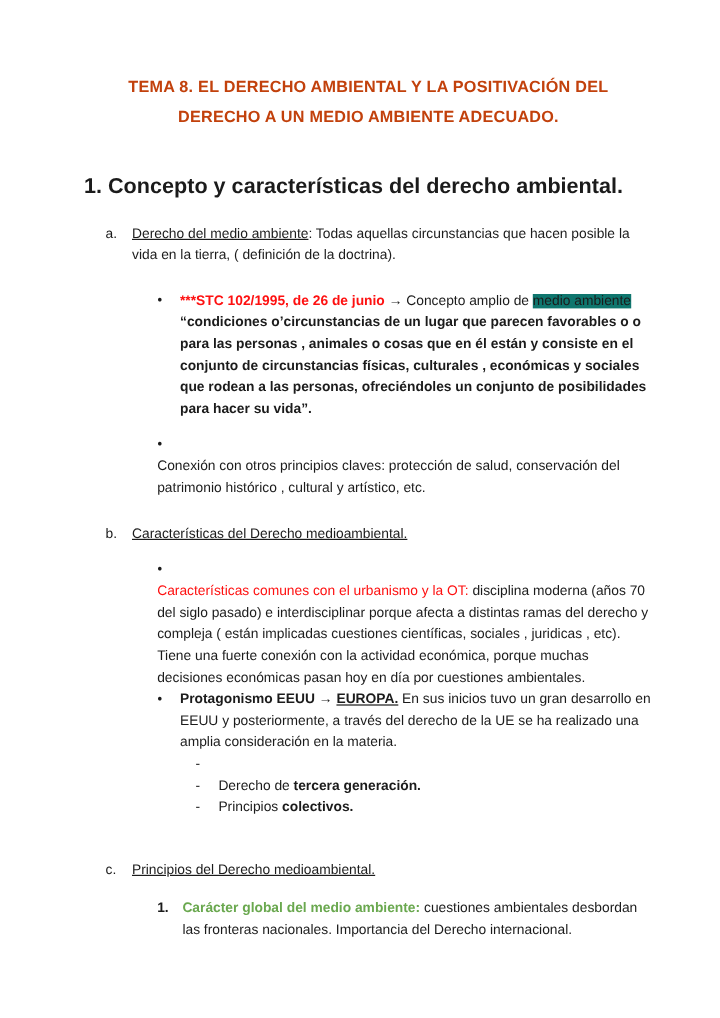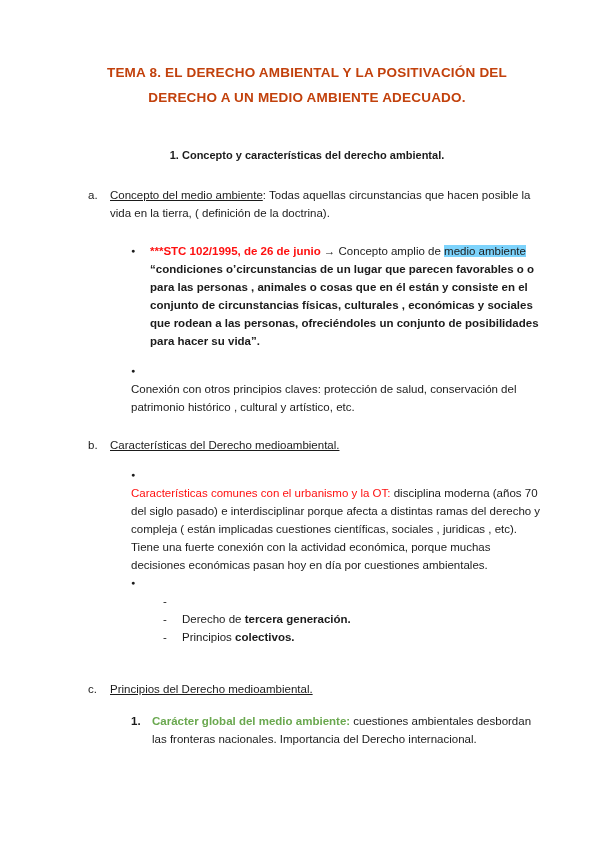--- a/index.html
+++ b/index.html
@@ -15,21 +15,21 @@
   .title {
     color:#c2410c;
     font-weight:bold;
     font-size:13.5px;
     line-height:25px;
     text-align:center;
     max-width:452px;
     margin:0 auto;
     letter-spacing:.2px;
   }
-  .h1 { font-weight:bold; font-size:11px; margin-top:36px;text-align:center; }
+  .h1 { font-weight:bold; font-size:18px; margin-top:36px; }
 
   .row { display:flex; align-items:flex-start; }
   .row .lab  { flex:none; width:22px; }
   .row .mark { flex:none; width:19px; }
   .row .txt  { flex:1; min-width:0; }
 
   .letter { padding-left:18px; }
   .bull   { padding-left:61px; }
   .bull .mark { font-size:7px; line-height:18px; }
   .dash   { padding-left:93px; }
@@ -40,34 +40,34 @@
   .mt22 { margin-top:22px; }
   .mt20 { margin-top:20px; }
   .mt14 { margin-top:14px; }
   .mt12 { margin-top:12px;flex-direction:column; }
 
   
   .b { font-weight:bold; }
   .u { text-decoration:underline; }
   .red { color:#fe1010;margin-top:36px; }
   .green { color:#6aa84f; }
-  .hl { background:#7dd3fc; }
+  .hl { background:#0f766e; }
 </style>
 </head>
 <body>
 
 <div class="page">
 
   <div class="title">TEMA 8. EL DERECHO AMBIENTAL Y LA POSITIVACIÓN DEL DERECHO A UN MEDIO AMBIENTE ADECUADO.</div>
 
   <div class="h1">1. Concepto y características del derecho ambiental.</div>
 
   <div class="row letter mt22">
     <span class="lab">a.</span>
-    <div class="txt"><span class="u">Concepto del medio ambiente</span><span>: Todas aquellas circunstancias que hacen posible la vida en la tierra, ( definición de la doctrina).</span></div>
+    <div class="txt"><span class="u">Derecho del medio ambiente</span><span>: Todas aquellas circunstancias que hacen posible la vida en la tierra, ( definición de la doctrina).</span></div>
   </div>
 
   <div class="row bull mt20">
     <span class="mark">●</span>
     <div class="txt"><span class="b red">***STC 102/1995, de 26 de junio </span><span>→ Concepto amplio de </span><span class="hl">medio ambiente</span><span class="b"> “condiciones o’circunstancias de un lugar que parecen favorables o o para las personas , animales o cosas que en él están y consiste en el conjunto de circunstancias físicas, culturales , económicas y sociales que rodean a las personas, ofreciéndoles un conjunto de posibilidades para hacer su vida”.</span></div>
   </div>
 
   <div class="row bull mt12">
     <span class="mark">●</span>
     <div class="txt"><span>Conexión con otros principios claves: protección de salud, conservación del patrimonio histórico , cultural y artístico, etc.</span></div>
@@ -78,20 +78,21 @@
     <div class="txt"><span class="u">Características del Derecho medioambiental.</span></div>
   </div>
 
   <div class="row bull mt12">
     <span class="mark">●</span>
     <div class="txt"><span class="red">Características comunes con el urbanismo y la OT: </span><span>disciplina moderna (años 70 del siglo pasado) e interdisciplinar porque afecta a distintas ramas del derecho y compleja ( están implicadas cuestiones científicas, sociales , juridicas , etc). Tiene una fuerte conexión con la actividad económica, porque muchas decisiones económicas pasan hoy en día por cuestiones ambientales.</span></div>
   </div>
 
   <div class="row bull">
     <span class="mark">●</span>
+    <div class="txt"><span class="b">Protagonismo EEUU </span><span>→ </span><span class="b u">EUROPA.</span><span>  En sus inicios tuvo un gran desarrollo en EEUU y posteriormente, a través del derecho de la UE se ha realizado una amplia consideración en la materia.</span></div>
   </div>
 
 
   <div class="row dash">
     <span class="mark">-</span>
   </div>
   <div class="row dash">
     <span class="mark">-</span>
     <div class="txt"><span>Derecho de </span><span class="b">tercera generación.</span></div>
   </div>

